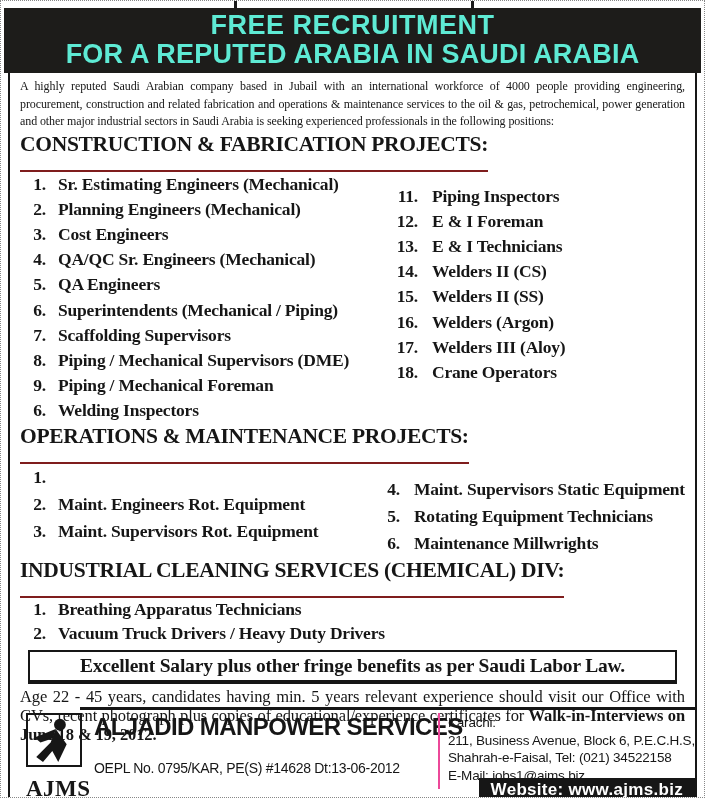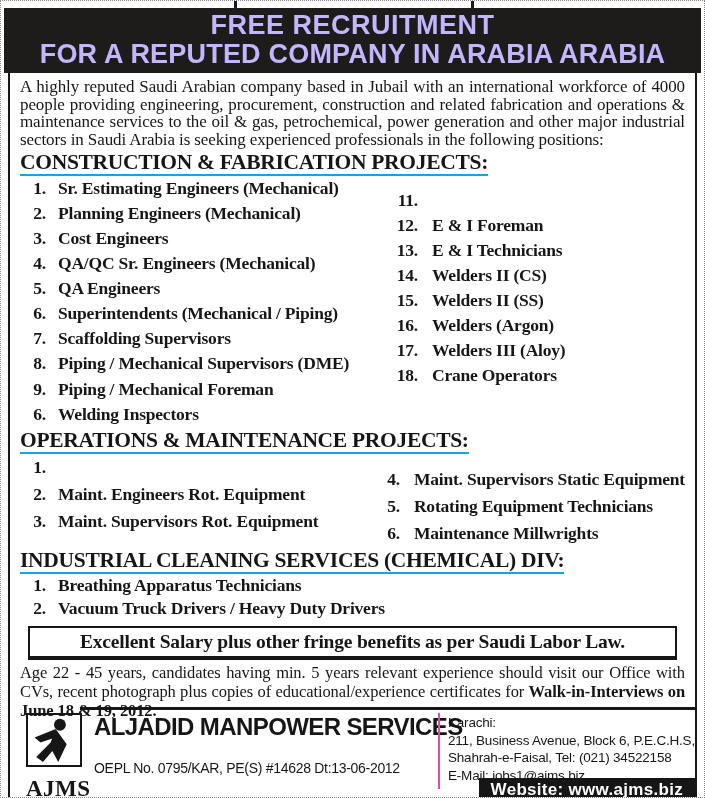--- a/index.html
+++ b/index.html
@@ -21,51 +21,51 @@
   .tick { position:absolute; top:0; width:3px; height:7px; background:#1a1a1a; }
   .tick.t1 { left:233px; }
   .tick.t2 { left:470px; }
 
   
   .header {
     background:#1d1c1a;
     margin:0 3px;
     padding:3px 0 5px;
     text-align:center;
-    color:#c4b5fd;
+    color:#5eead4;
     font-family:"Liberation Sans", sans-serif;
     font-weight:700;
   }
   .header .l1 { font-size:27px; line-height:29px; letter-spacing:0.5px; }
   .header .l2 { font-size:27px; line-height:28px; letter-spacing:0.2px; }
 
   
   .content {
     margin:0 7px;
     height:733px;
     border-left:2px solid #161616;
     border-right:2px solid #161616;
     padding:5px 10px 0;
     position:relative;
     overflow:hidden;
   }
   .intro {
-    font-size:17px;
+    font-size:12px;
     line-height:17.7px;
     text-align:justify;
     letter-spacing:-0.1px;
   }
   .sec-title {
     font-size:21.5px;
     line-height:24px;
     font-weight:700;
     letter-spacing:-0.3px;
     margin-top:1px;
   }
-  .sec-title span { border-bottom:2px solid #0ea5e9; display:inline-block; padding-bottom:0px;font-family:Liberation Serif, serif; }
+  .sec-title span { border-bottom:2px solid #7f1d1d; display:inline-block; padding-bottom:14px;font-family:Liberation Serif, serif; }
 
   .two-col { display:flex; }
   .colL { width:372px; }
   .colR { flex:1;margin-top:12px; }
   .job-item { display:flex; font-weight:700; font-size:17.5px; letter-spacing:-0.2px; }
   .construction .job-item { line-height:25.1px; }
   .ops .job-item { line-height:27px; }
   .ind .job-item { line-height:23.5px; }
   .job-item .num { width:26px; text-align:right; flex:0 0 auto; }
   .job-item .label { padding-left:12px; white-space:nowrap;text-align:center; }
@@ -151,21 +151,21 @@
 
 <div class="ad">
 
   <div class="top-strip">
     <div class="tick t1"></div>
     <div class="tick t2"></div>
   </div>
 
   <div class="header">
     <div class="l1">FREE RECRUITMENT</div>
-    <div class="l2">FOR A REPUTED COMPANY IN ARABIA ARABIA</div>
+    <div class="l2">FOR A REPUTED ARABIA IN SAUDI ARABIA</div>
   </div>
 
   <div class="content">
 
     <p class="intro">A highly reputed Saudi Arabian company based in Jubail with an international workforce of 4000 people providing engineering, procurement, construction and related fabrication and operations &amp; maintenance services to the oil &amp; gas, petrochemical, power generation and other major industrial sectors in Saudi Arabia is seeking experienced professionals in the following positions:</p>
 
     <h2 class="sec-title"><span>CONSTRUCTION &amp; FABRICATION PROJECTS:</span></h2>
     <div class="two-col construction">
       <div class="colL">
 
@@ -216,20 +216,21 @@
 
           <div class="job-item">
             <span class="num">6.</span>
             <span class="label">Welding Inspectors</span>
           </div>
         </div>
       <div class="colR">
 
           <div class="job-item">
             <span class="num">11.</span>
+            <span class="label">Piping Inspectors</span>
           </div>
 
           <div class="job-item">
             <span class="num">12.</span>
             <span class="label">E &amp; I Foreman</span>
           </div>
 
           <div class="job-item">
             <span class="num">13.</span>
             <span class="label">E &amp; I Technicians</span>

